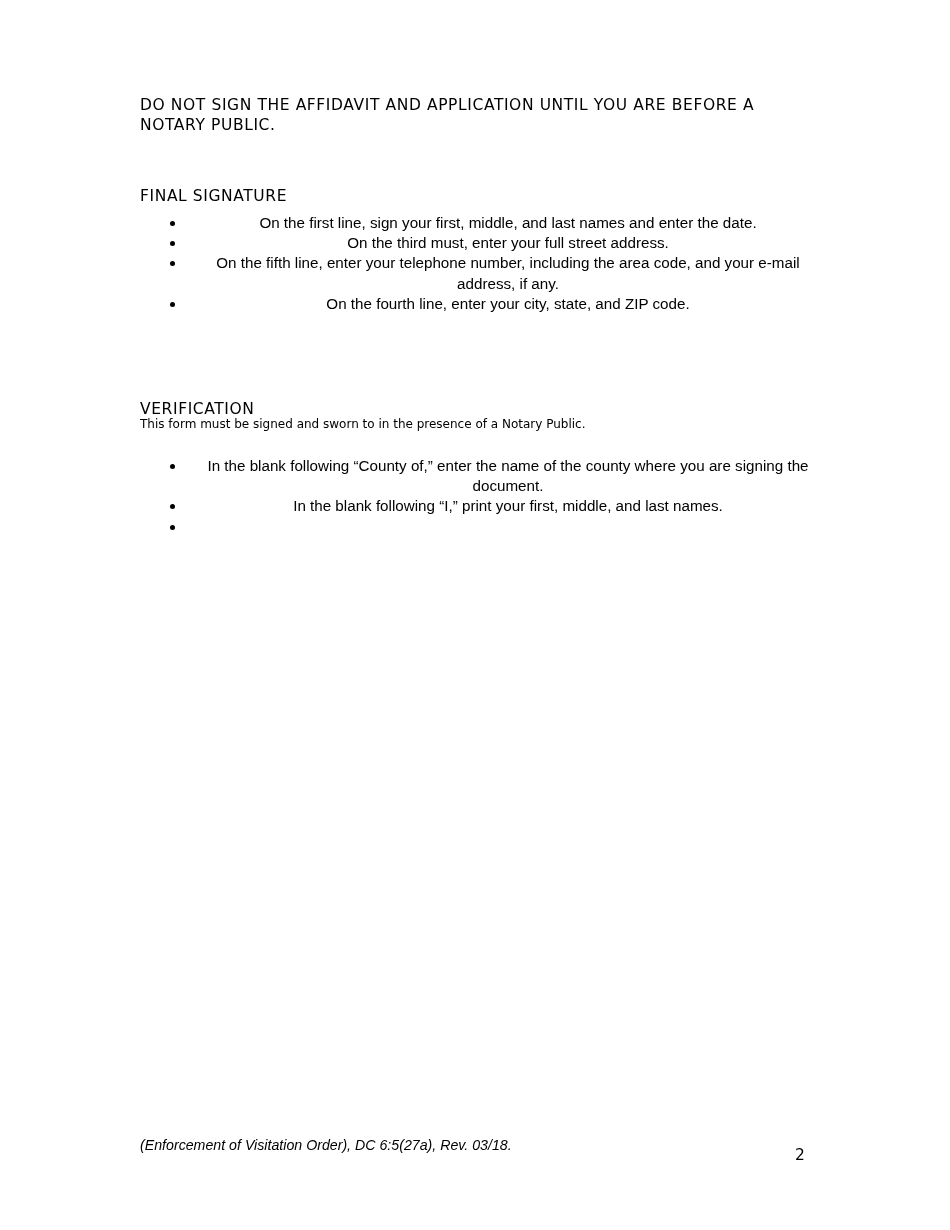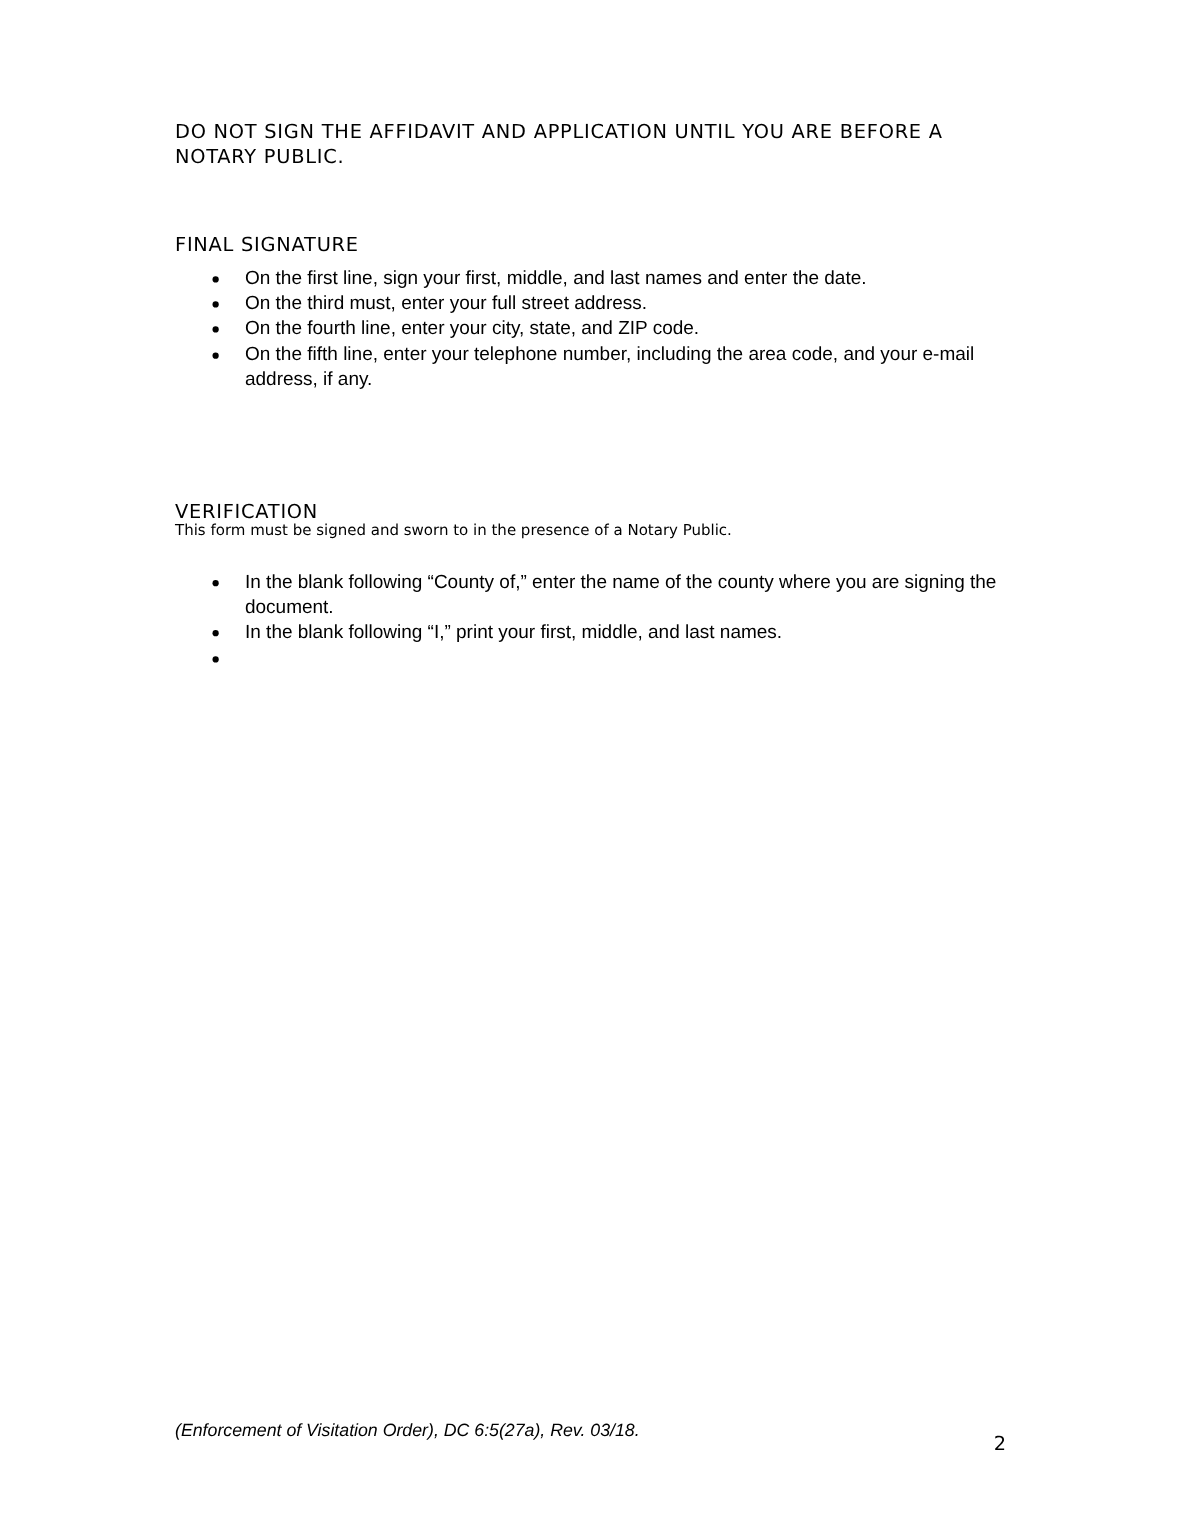--- a/index.html
+++ b/index.html
@@ -42,20 +42,21 @@
     ul.bullets {
       position: absolute;
       left: 140px;
       margin: 0;
       padding: 0;
       list-style: none;
       width: 680px;
       font-family: "Liberation Sans", sans-serif;
       font-size: 15.2px;
       line-height: 20.2px;
+      text-align: center;
     }
     ul.bullets li {
       position: relative;
       padding-left: 56px;
       margin: 0;
     }
     ul.bullets li .dot {
       position: absolute;
       left: 30px;
       top: 8px;
@@ -89,22 +90,22 @@
 
 <div class="page">
 
   <div class="caps warning">DO NOT SIGN THE AFFIDAVIT AND APPLICATION UNTIL YOU ARE BEFORE A NOTARY PUBLIC.</div>
 
   <div class="caps h-final">FINAL SIGNATURE</div>
 
   <ul class="bullets list-final">
     <li><span class="dot"></span><span>On the first line, sign your first, middle, and last names and enter the date.</span></li>
     <li><span class="dot"></span><span>On the third must, enter your full street address.</span></li>
+    <li><span class="dot"></span><span>On the fifth line, enter your telephone number, including the area code, and your e-mail address, if any.</span></li>
     <li><span class="dot"></span><span>On the fourth line, enter your city, state, and ZIP code.</span></li>
-    <li><span class="dot"></span><span>On the fifth line, enter your telephone number, including the area code, and your e-mail address, if any.</span></li>
   </ul>
 
   <div class="caps h-verif">VERIFICATION</div>
 
   <div class="intro">This form must be signed and sworn to in the presence of a Notary Public.</div>
 
   <ul class="bullets list-verif">
     <li><span class="dot"></span><span>In the blank following “County of,” enter the name of the county where you are signing the document.</span></li>
     <li><span class="dot"></span><span>In the blank following “I,” print your first, middle, and last names.</span></li>
     <li><span class="dot"></span></li>

